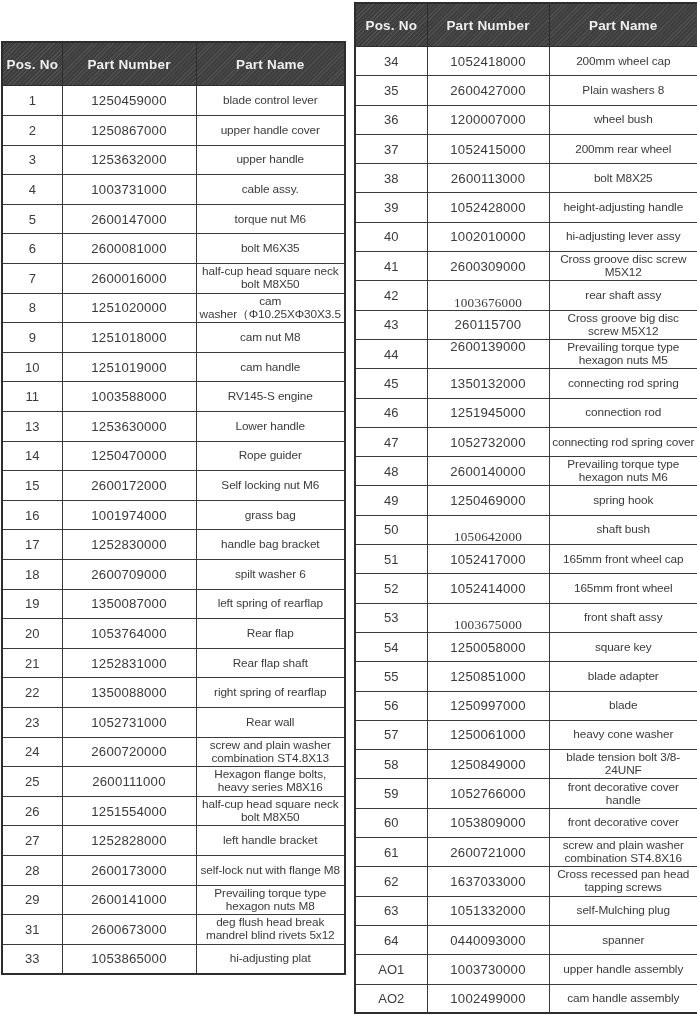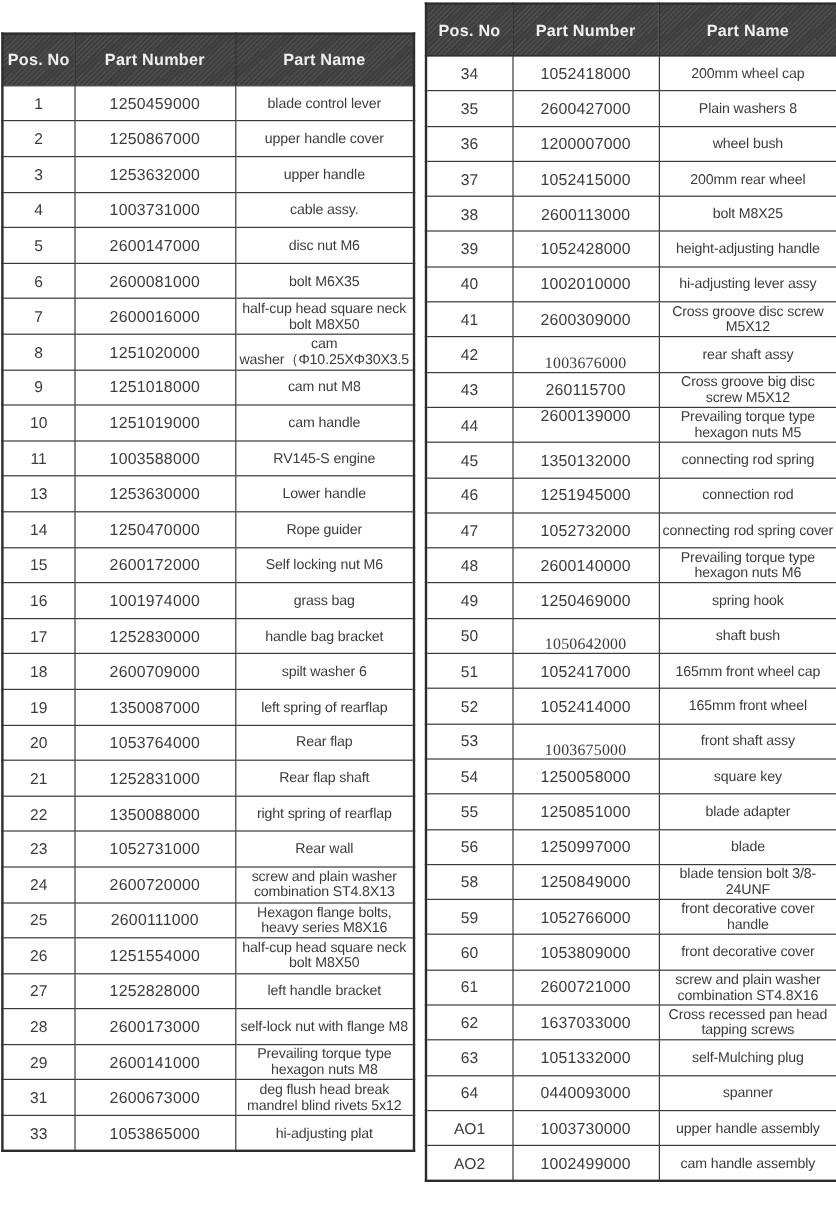--- a/index.html
+++ b/index.html
@@ -79,21 +79,21 @@
           <td class="name">upper handle</td>
         </tr>
         <tr>
           <td class="pos">4</td>
           <td class="num">1003731000</td>
           <td class="name">cable assy.</td>
         </tr>
         <tr>
           <td class="pos">5</td>
           <td class="num">2600147000</td>
-          <td class="name">disc nut M6</td>
+          <td class="name">torque nut M6</td>
         </tr>
         <tr>
           <td class="pos">6</td>
           <td class="num">2600081000</td>
           <td class="name">bolt M6X35</td>
         </tr>
         <tr>
           <td class="pos">7</td>
           <td class="num">2600016000</td>
           <td class="name">half-cup head square neck bolt M8X50</td>
@@ -340,20 +340,25 @@
           <td class="pos">55</td>
           <td class="num">1250851000</td>
           <td class="name">blade adapter</td>
         </tr>
         <tr>
           <td class="pos">56</td>
           <td class="num">1250997000</td>
           <td class="name">blade</td>
         </tr>
         <tr>
+          <td class="pos">57</td>
+          <td class="num">1250061000</td>
+          <td class="name">heavy cone washer</td>
+        </tr>
+        <tr>
           <td class="pos">58</td>
           <td class="num">1250849000</td>
           <td class="name">blade tension bolt  3/8-24UNF</td>
         </tr>
         <tr>
           <td class="pos">59</td>
           <td class="num">1052766000</td>
           <td class="name">front decorative  cover handle</td>
         </tr>
         <tr>

